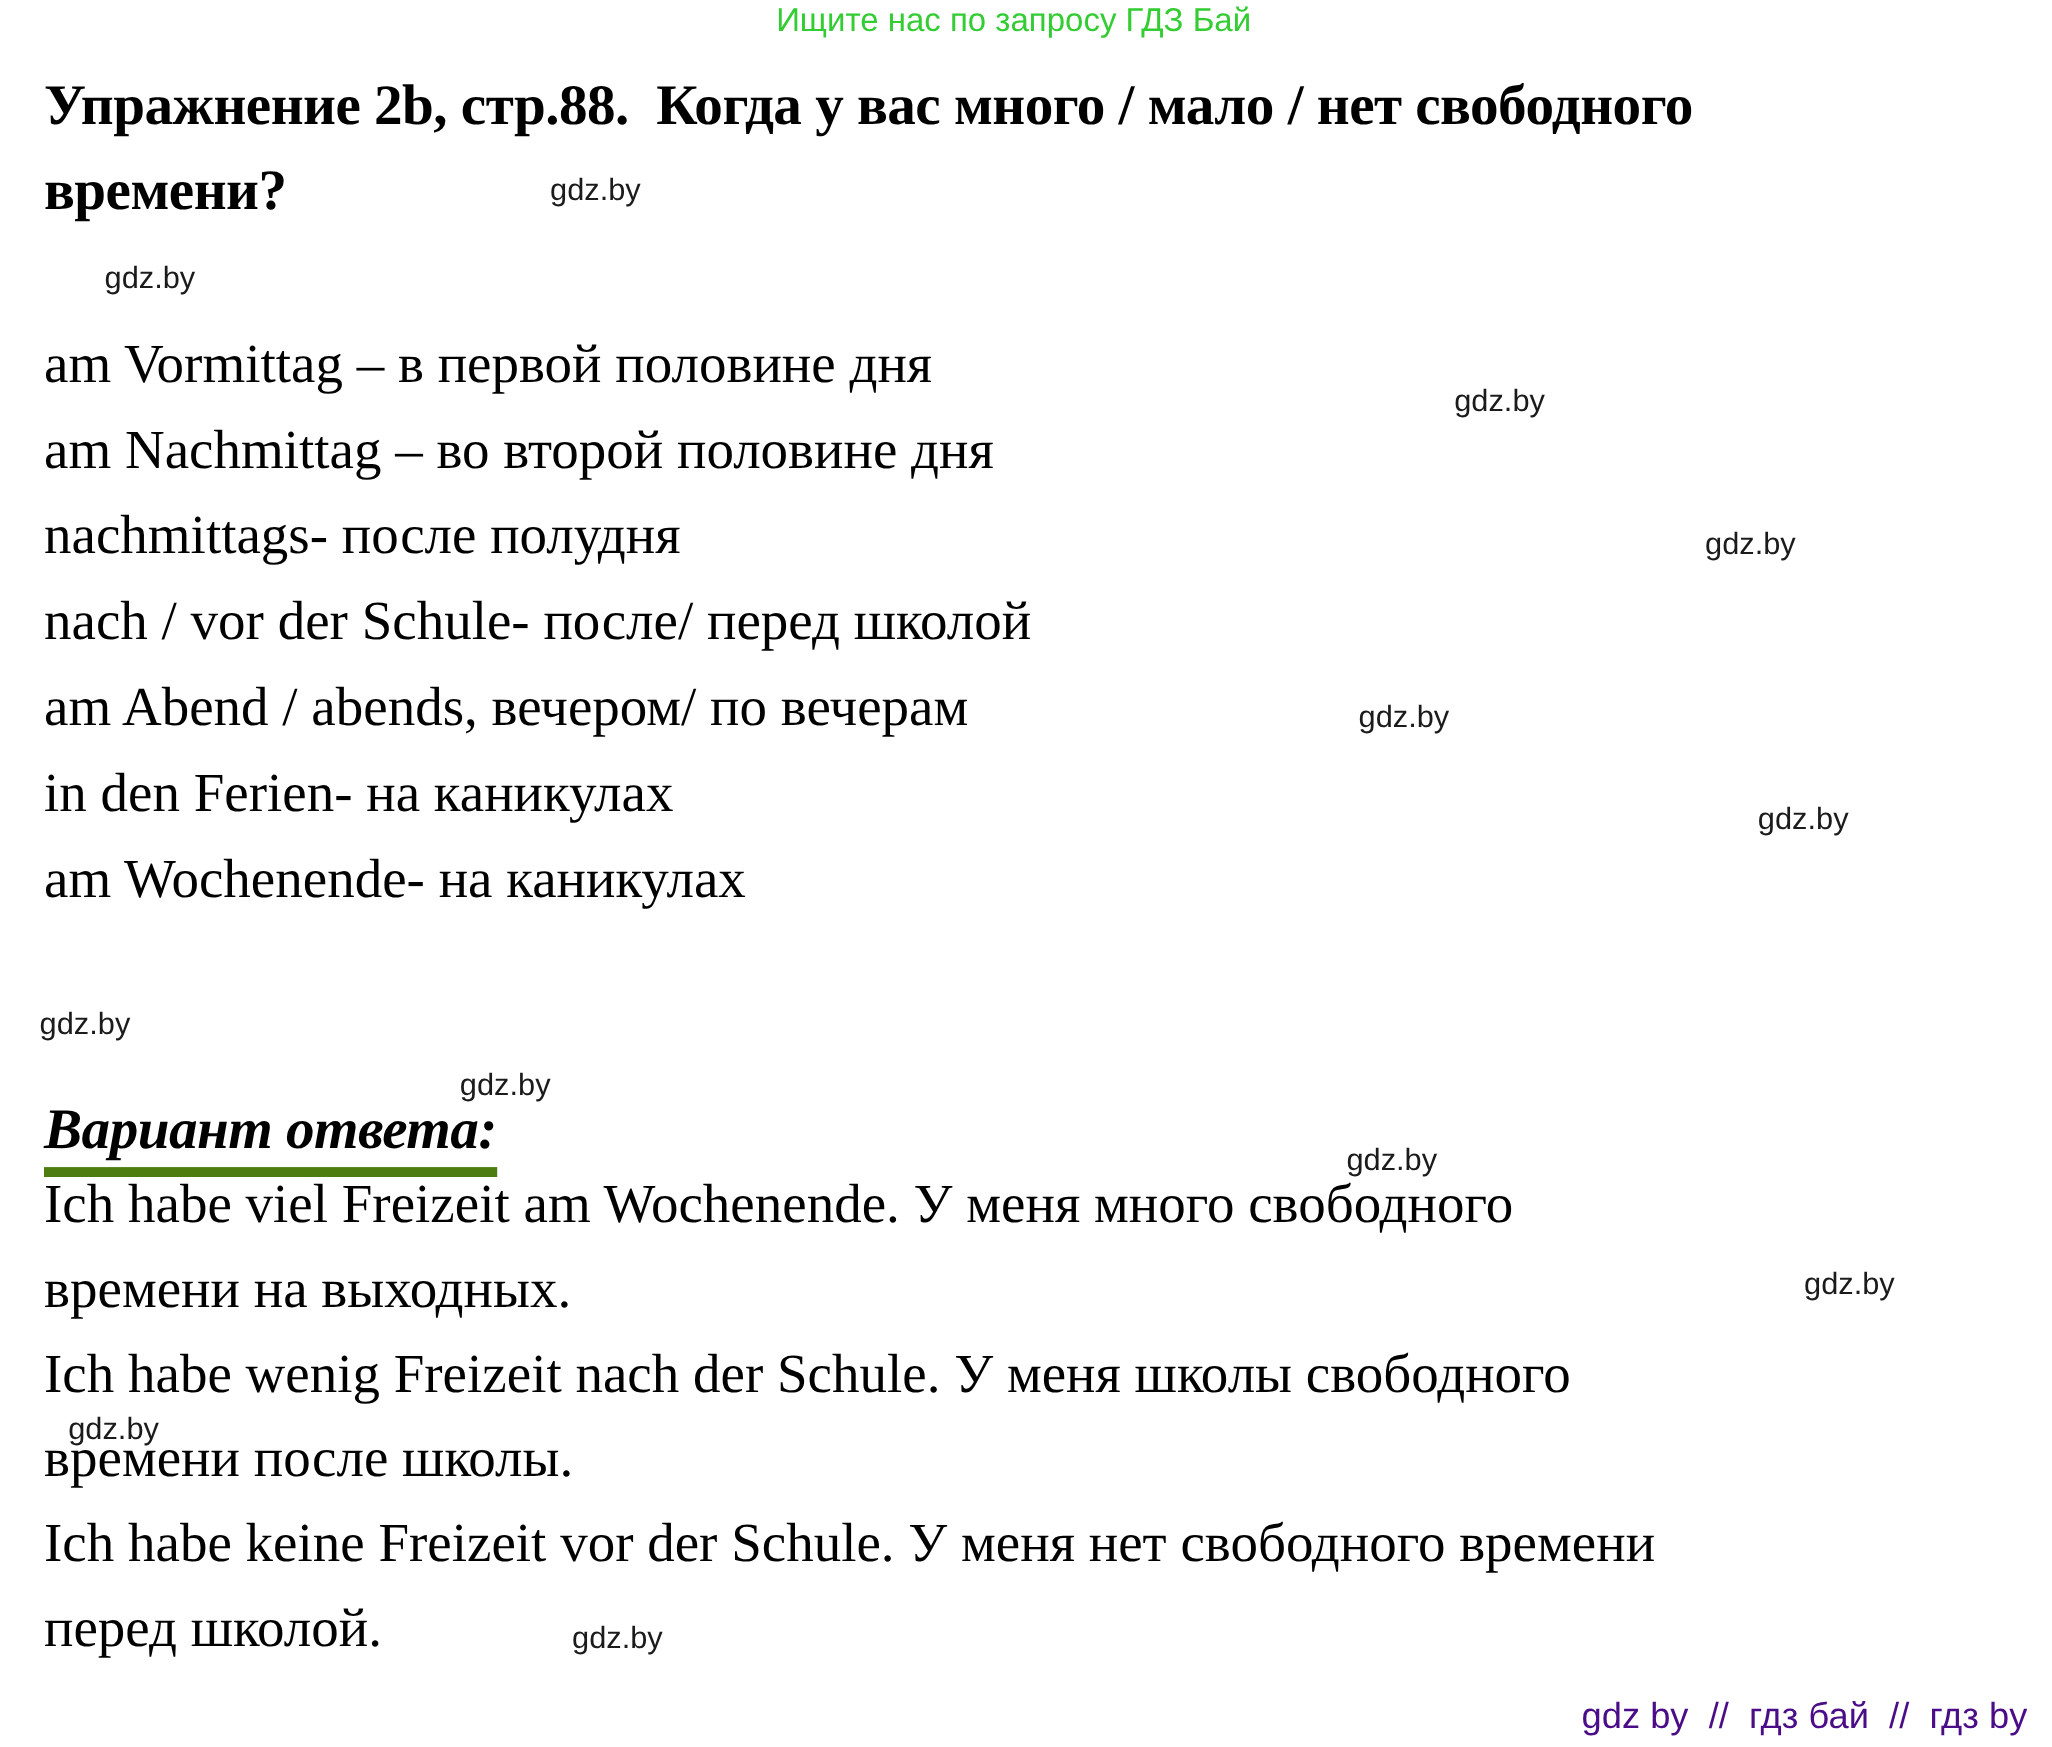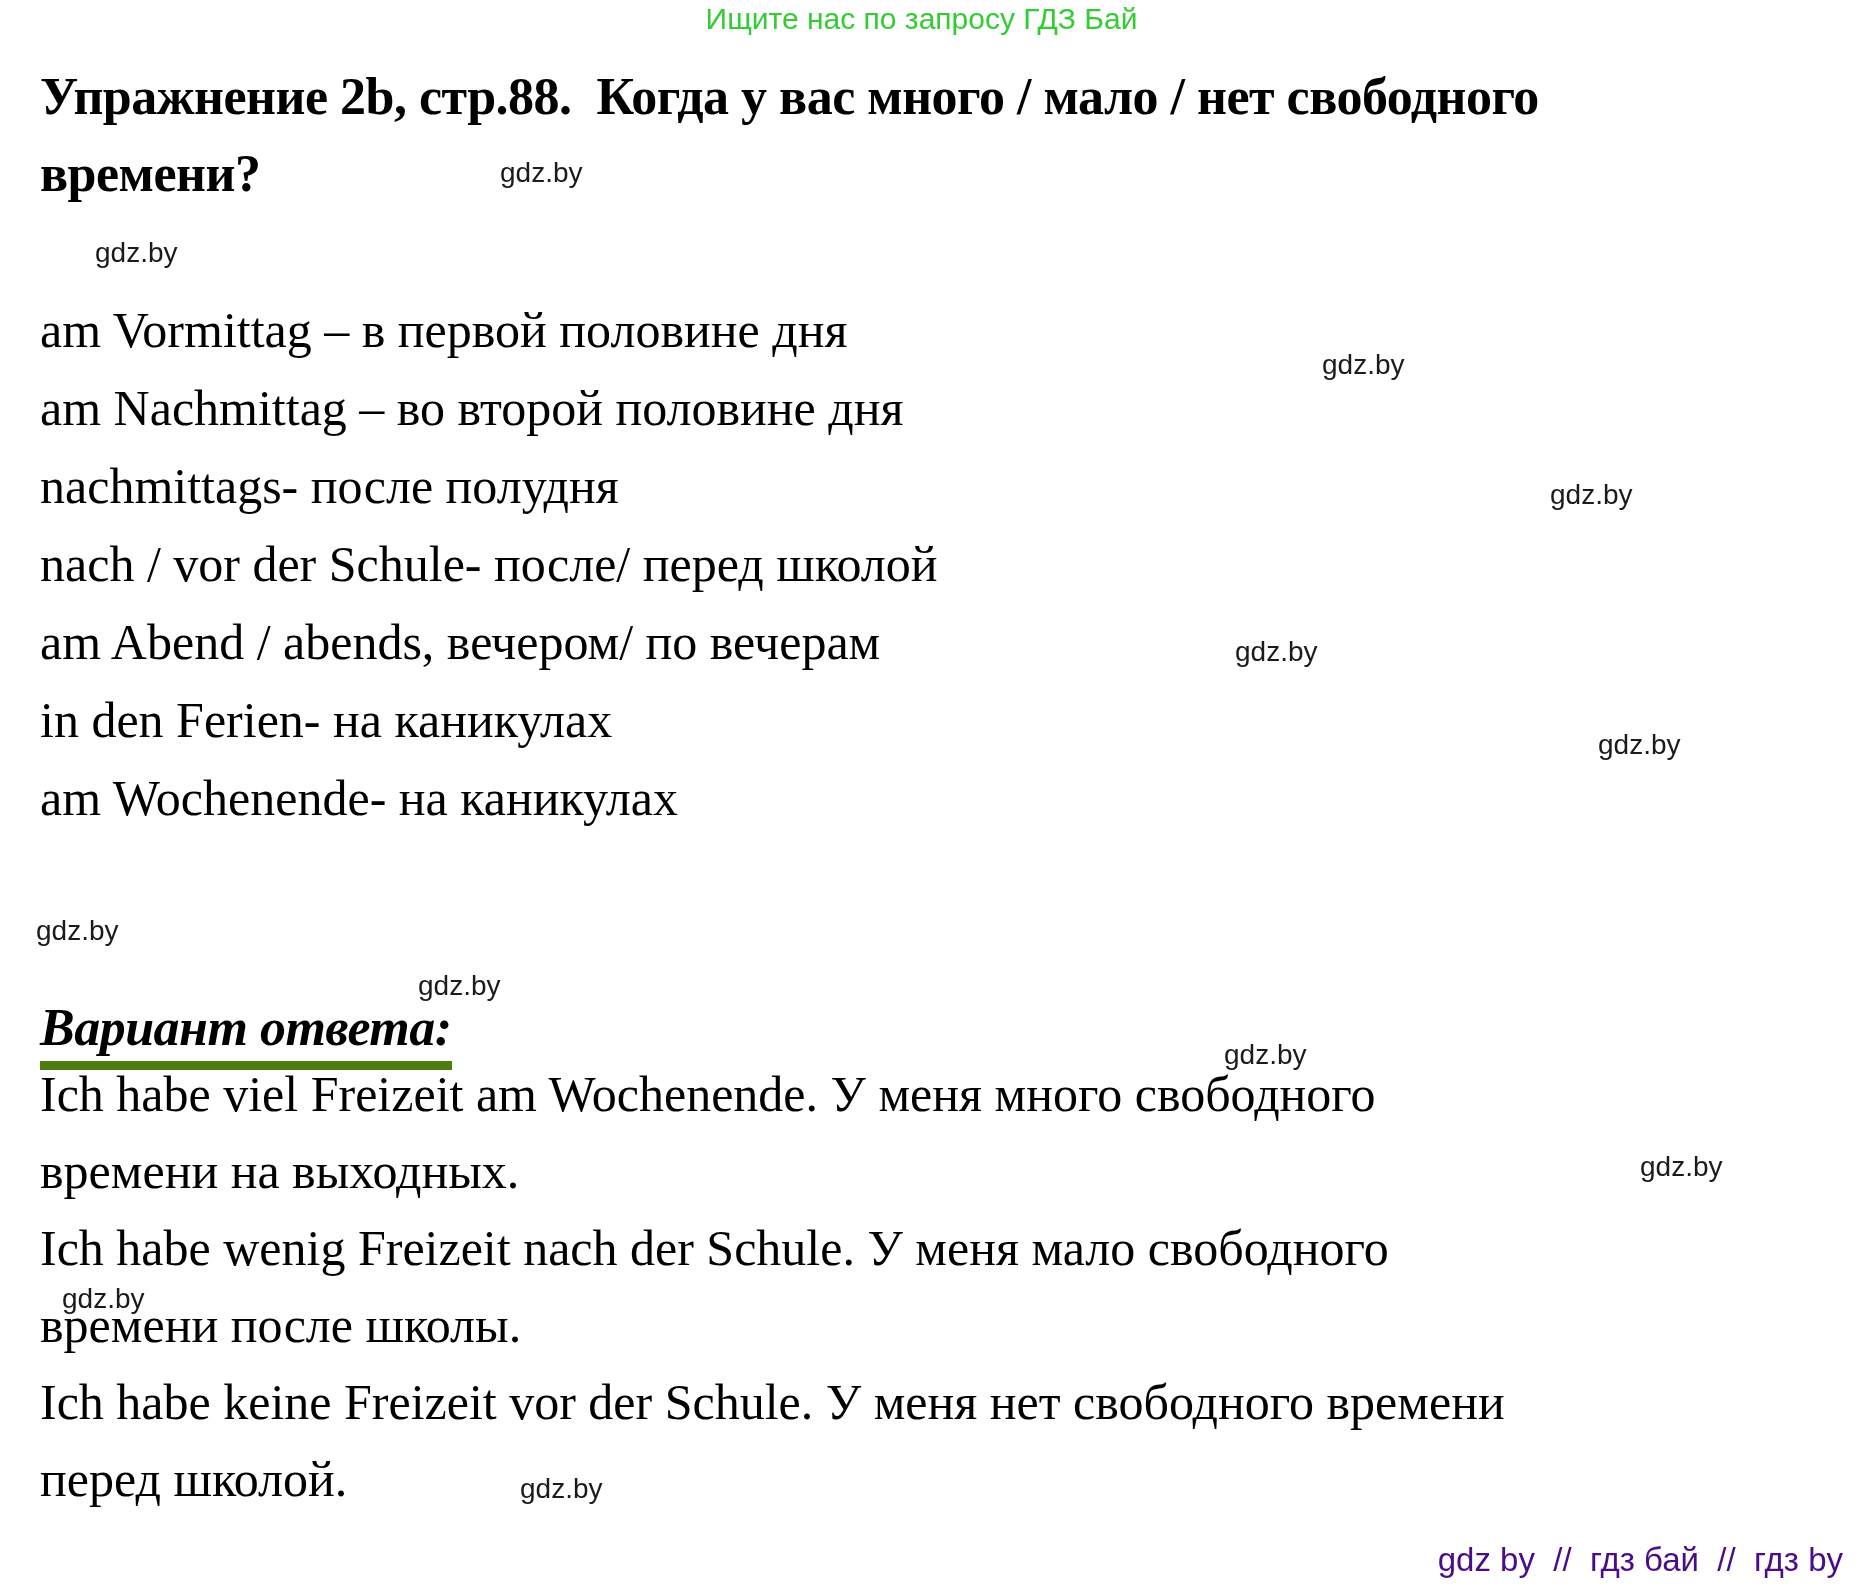--- a/index.html
+++ b/index.html
@@ -99,21 +99,21 @@
     <div class="vocab-line">am Wochenende- на каникулах</div>
   </div>
 
   <div class="answer-heading">
     <span class="underlined">Вариант ответа:</span>
   </div>
 
   <div class="answers">
     <div class="answer-line">Ich habe viel Freizeit am Wochenende. У меня много свободного</div>
     <div class="answer-line">времени на выходных.</div>
-    <div class="answer-line">Ich habe wenig Freizeit nach der Schule. У меня мало свободного</div>
+    <div class="answer-line">Ich habe wenig Freizeit nach der Schule. У меня школы свободного</div>
     <div class="answer-line">времени после школы.</div>
     <div class="answer-line">Ich habe keine Freizeit vor der Schule. У меня нет свободного времени</div>
     <div class="answer-line">перед школой.</div>
   </div>
 
   <span class="watermark" style="left:500px;  top:157px;">gdz.by</span>
   <span class="watermark" style="left:95px;   top:237px;">gdz.by</span>
   <span class="watermark" style="left:1322px; top:349px;">gdz.by</span>
   <span class="watermark" style="left:1550px; top:479px;">gdz.by</span>
   <span class="watermark" style="left:1235px; top:636px;">gdz.by</span>

